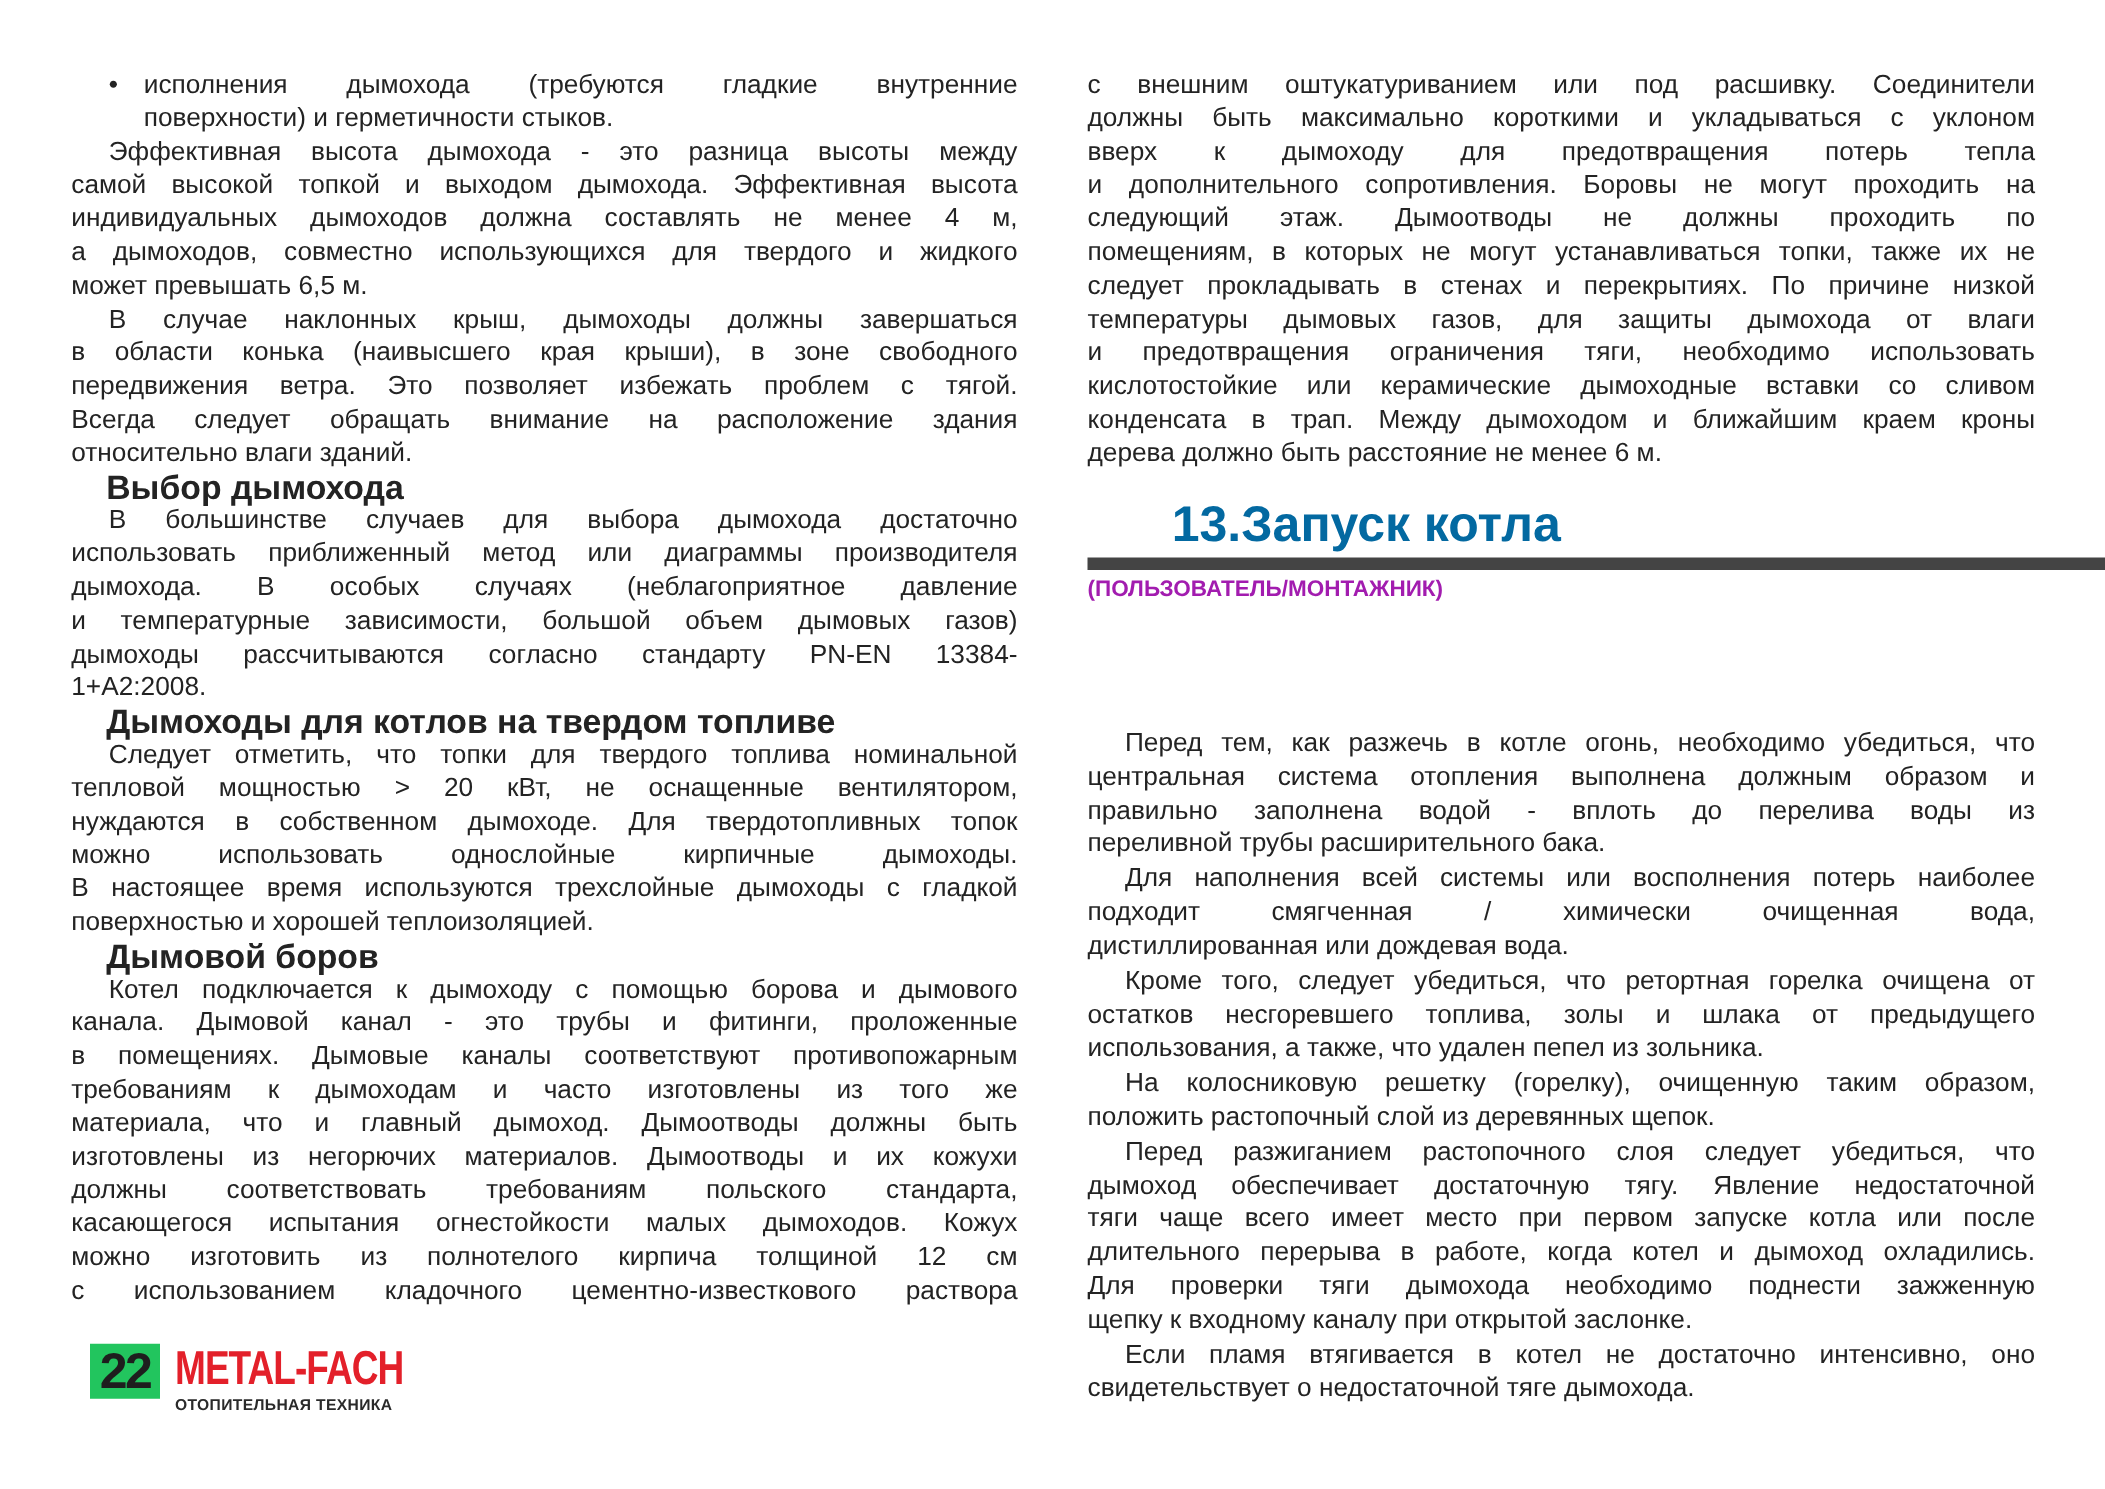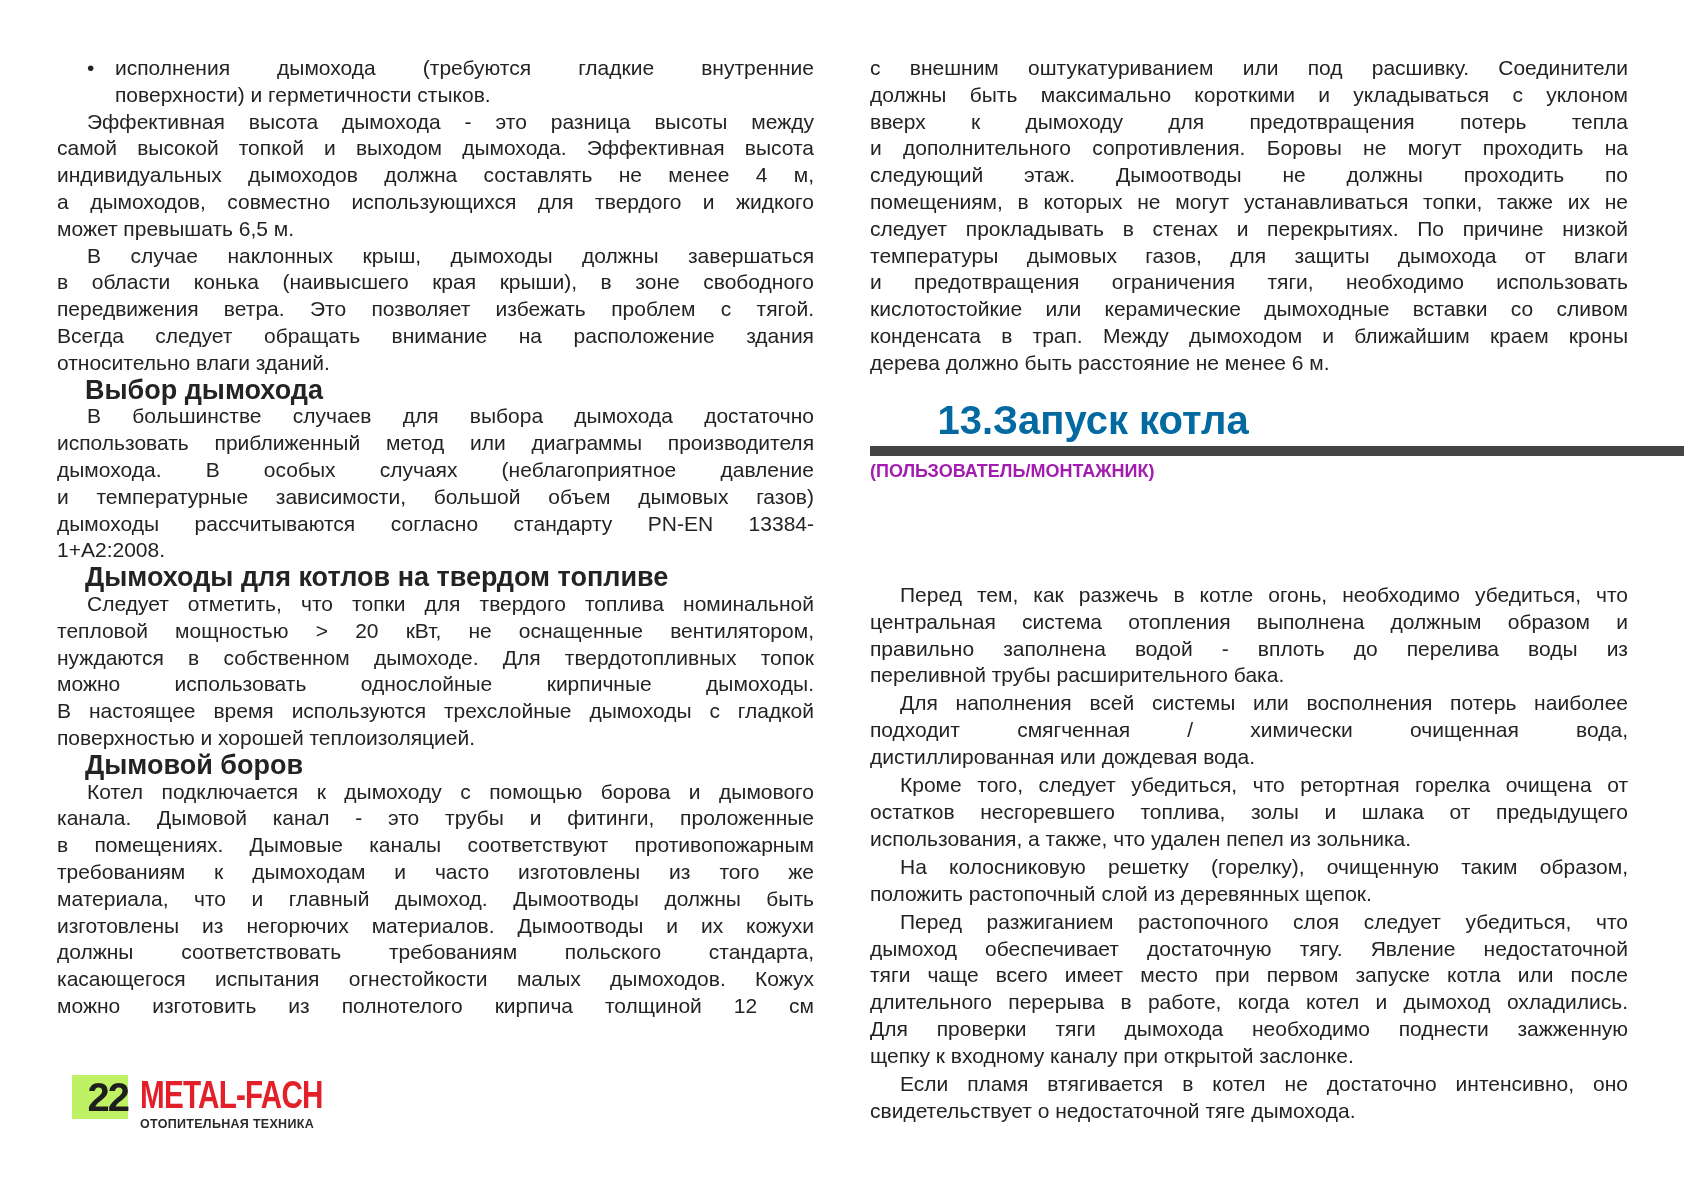--- a/index.html
+++ b/index.html
@@ -39,22 +39,22 @@
   }
   .section-sub {
     position: absolute; left: 870px; top: 458px;
     font-size: 18px; font-weight: bold; color: #a21caf;
     white-space: nowrap; line-height: 26px;
   }
 
   .footer-logo { position: absolute; left: 72px; top: 1075px; height: 60px; }
   .page-num {
     position: absolute; left: 0; top: 0; width: 56px; height: 44px;
-    background: #bef264; color: #1e1e1e;
-    font-size: 40px; font-weight: bold; text-align: right; line-height: 44px;
+    background: #22c55e; color: #1e1e1e;
+    font-size: 40px; font-weight: bold; text-align: center; line-height: 44px;
     letter-spacing: -2px;
   }
   .brand {
     position: absolute; left: 68px; top: 2px; color: #e3202a;
     font-size: 38px; font-weight: bold; line-height: 36px; white-space: nowrap;
     transform: scaleX(0.78); transform-origin: left top; letter-spacing: -1px;
   }
   .brand-sub {
     position: absolute; left: 68px; top: 42px; color: #2a2a2a;
     font-size: 12.5px; font-weight: bold; white-space: nowrap; line-height: 14px;
@@ -112,20 +112,21 @@
   <div class="para">
     <span class="line first">Котел подключается к дымоходу с помощью борова и дымового</span>
     <span class="line">канала. Дымовой канал - это трубы и фитинги, проложенные</span>
     <span class="line">в помещениях. Дымовые каналы соответствуют противопожарным</span>
     <span class="line">требованиям к дымоходам и часто изготовлены из того же</span>
     <span class="line">материала, что и главный дымоход. Дымоотводы должны быть</span>
     <span class="line">изготовлены из негорючих материалов. Дымоотводы и их кожухи</span>
     <span class="line">должны соответствовать требованиям польского стандарта,</span>
     <span class="line">касающегося испытания огнестойкости малых дымоходов. Кожух</span>
     <span class="line">можно изготовить из полнотелого кирпича толщиной 12 см</span>
+    <span class="line">с использованием кладочного цементно-известкового раствора</span>
   </div>
 </div>
 
 <div class="col col-right-top">
   <div class="para">
     <span class="line">с внешним оштукатуриванием или под расшивку. Соединители</span>
     <span class="line">должны быть максимально короткими и укладываться с уклоном</span>
     <span class="line">вверх к дымоходу для предотвращения потерь тепла</span>
     <span class="line">и дополнительного сопротивления. Боровы не могут проходить на</span>
     <span class="line">следующий этаж. Дымоотводы не должны проходить по</span>

